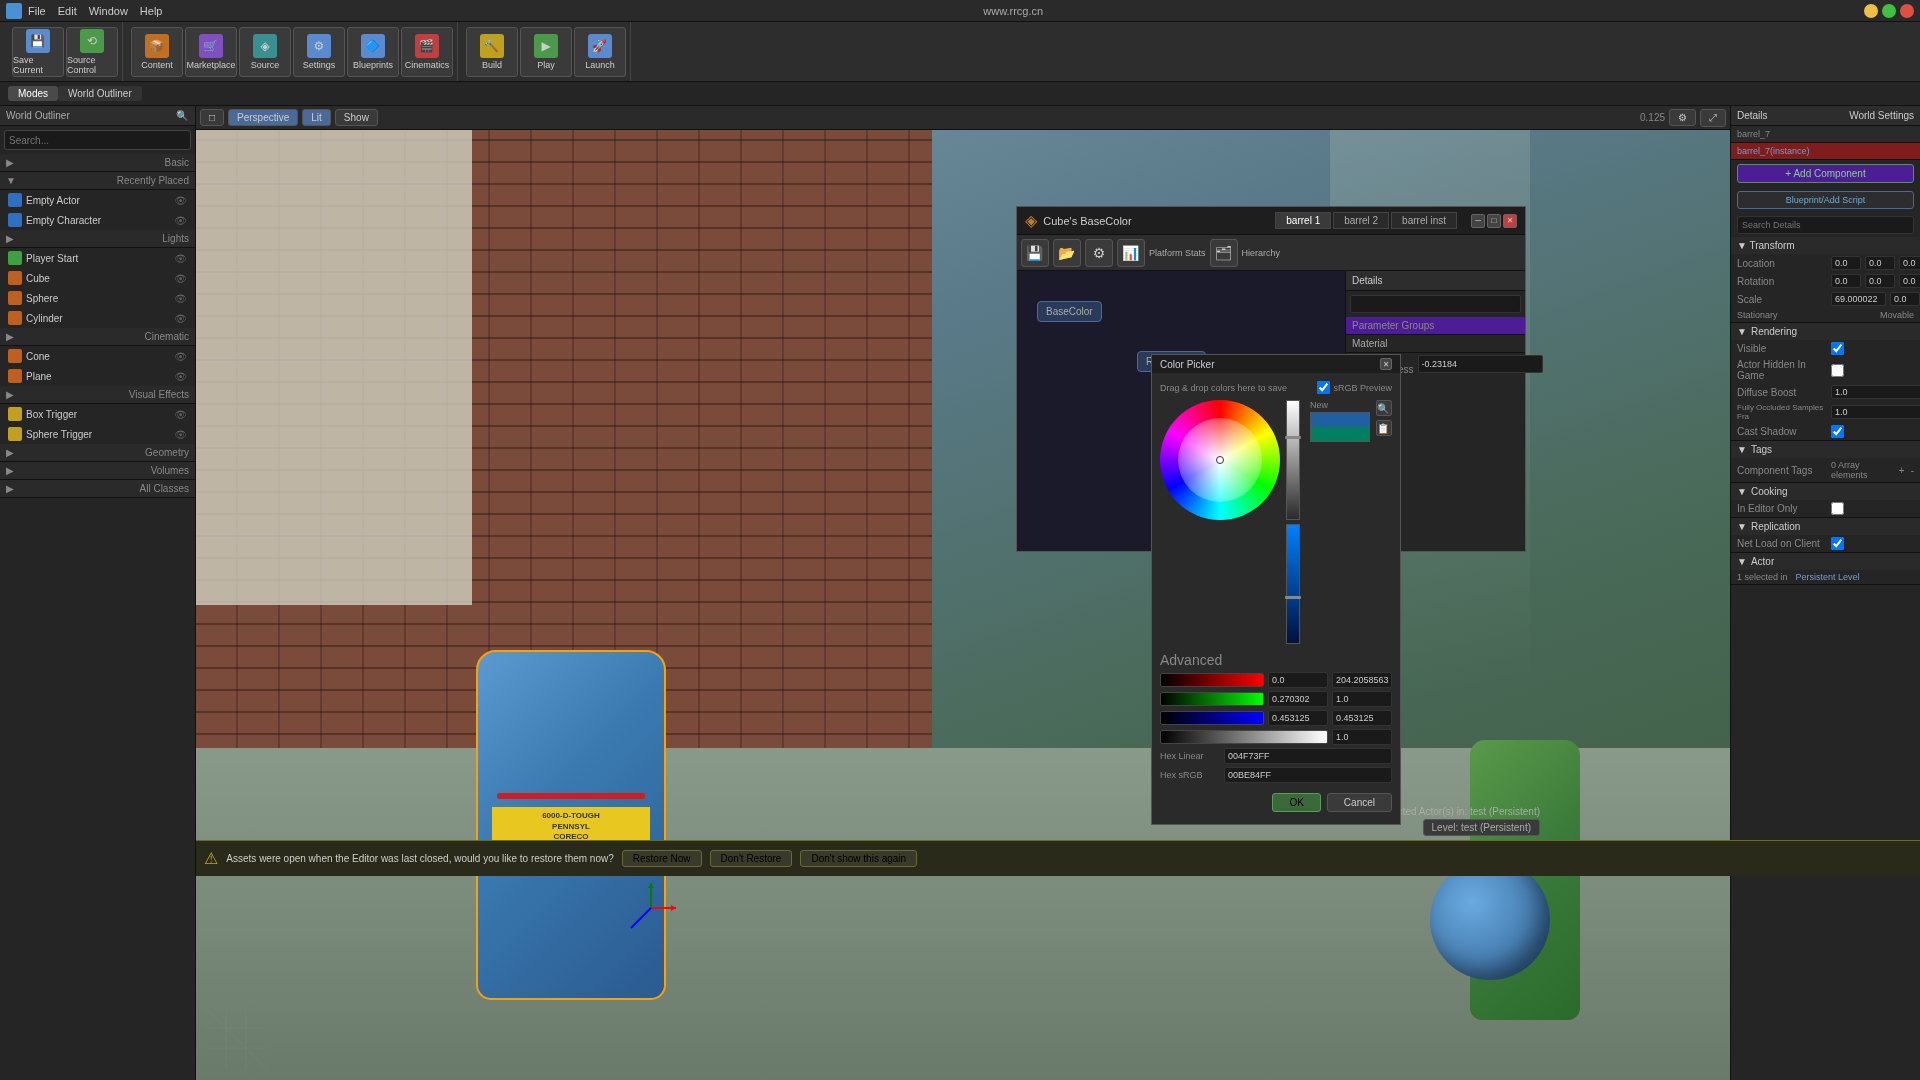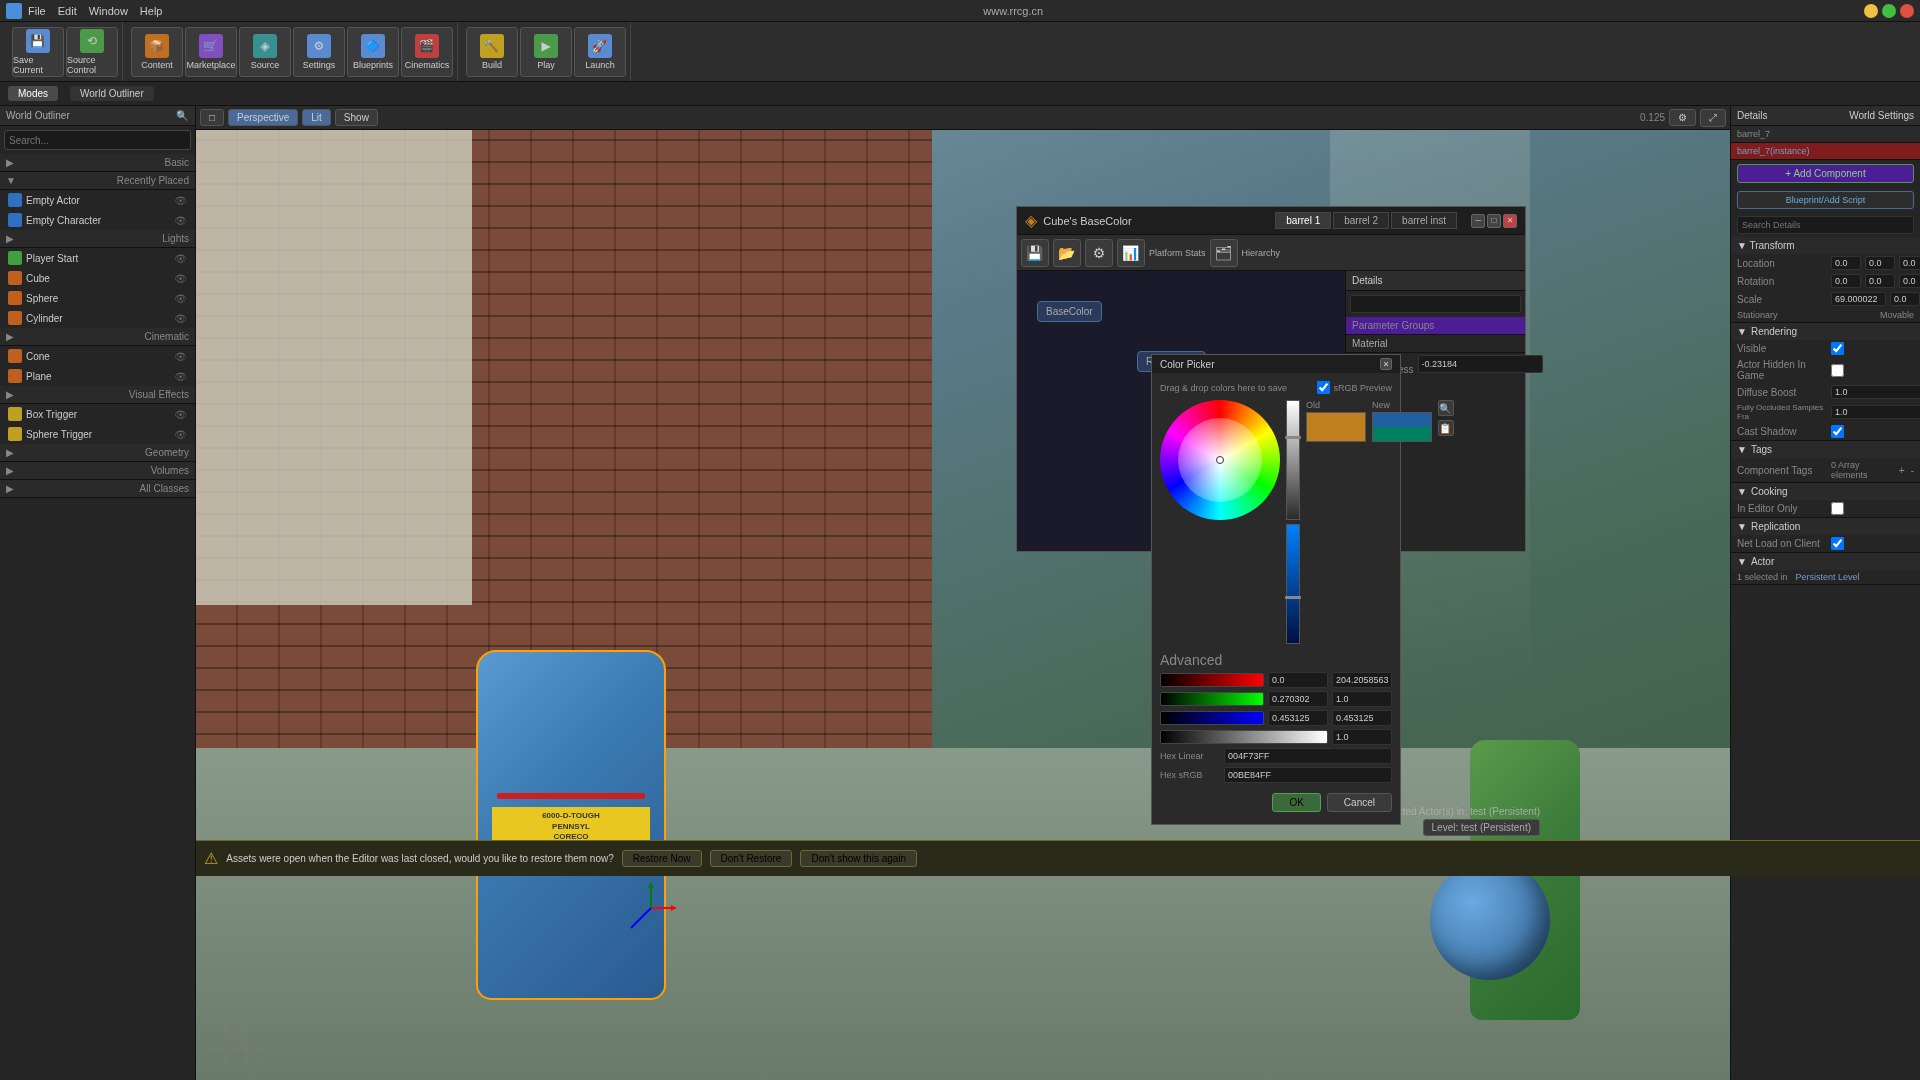--- a/index.html
+++ b/index.html
@@ -23,21 +23,21 @@
     .tool-btn { display: flex; flex-direction: column; align-items: center; justify-content: center; width: 52px; height: 50px; background: #3a3a3a; border: 1px solid #555; border-radius: 3px; cursor: pointer; color: #ccc; font-size: 9px; gap: 2px; }
     .tool-icon { width: 24px; height: 24px; background: #5a8ad0; border-radius: 3px; display: flex; align-items: center; justify-content: center; font-size: 12px; }
     .tool-icon.green { background: #4a9a4a; }
     .tool-icon.orange { background: #c07020; }
     .tool-icon.purple { background: #8050c0; }
     .tool-icon.red { background: #c04040; }
     .tool-icon.teal { background: #3a9090; }
     .tool-icon.yellow { background: #c0a020; }
 
     
-    #mode-bar { display: flex; align-items: center; background: #252525; height: 24px; padding: 0 8px; border-bottom: 1px solid #111; gap: 12px; }
+    #mode-bar { display: flex; align-items: center; background: #252525; height: 24px; padding: 0 8px; border-bottom: 1px solid #111; gap: 0; }
     .mode-tab { padding: 2px 10px; background: #333; border-radius: 3px; cursor: pointer; font-size: 10px; }
     .mode-tab.active { background: #4a4a4a; color: #fff; }
 
     
     #main-layout { display: flex; height: calc(1080px - 22px - 60px - 24px); }
 
     
     #left-panel { width: 196px; background: #252525; border-right: 1px solid #111; display: flex; flex-direction: column; }
     #world-outliner-header { background: #2d2d2d; padding: 4px 6px; font-size: 10px; color: #aaa; border-bottom: 1px solid #111; display: flex; align-items: center; justify-content: space-between; }
     #search-scene { margin: 4px; height: 20px; background: #1a1a1a; border: 1px solid #444; border-radius: 3px; padding: 0 4px; color: #ccc; font-size: 10px; width: calc(100% - 8px); }
@@ -455,24 +455,20 @@
             <div class="cp-slider-track cp-slider-white" style="width:14px;">
               <div style="position:absolute;top:30%;left:-2px;right:-2px;height:3px;background:#888;border-radius:1px;"></div>
             </div>
             <div class="cp-slider-track cp-slider-blue" style="width:14px;">
               <div style="position:absolute;top:60%;left:-2px;right:-2px;height:3px;background:#888;border-radius:1px;"></div>
             </div>
           </div>
 
           <div id="cp-old-new">
             <div>
-              <div class="cp-swatch-label">Old</div>
-              <div class="cp-swatch" style="background:#c08020;"></div>
-            </div>
-            <div>
               <div class="cp-swatch-label">New</div>
               <div class="cp-swatch" style="background:linear-gradient(to bottom, #2060a0 50%, #008060 50%);"></div>
             </div>
 
             <div style="display:flex;flex-direction:column;gap:4px;">
               <div style="width:16px;height:16px;background:#3a3a3a;border:1px solid #555;border-radius:2px;cursor:pointer;font-size:10px;display:flex;align-items:center;justify-content:center;">🔍</div>
               <div style="width:16px;height:16px;background:#3a3a3a;border:1px solid #555;border-radius:2px;cursor:pointer;font-size:10px;display:flex;align-items:center;justify-content:center;">📋</div>
             </div>
           </div>
         </div>

